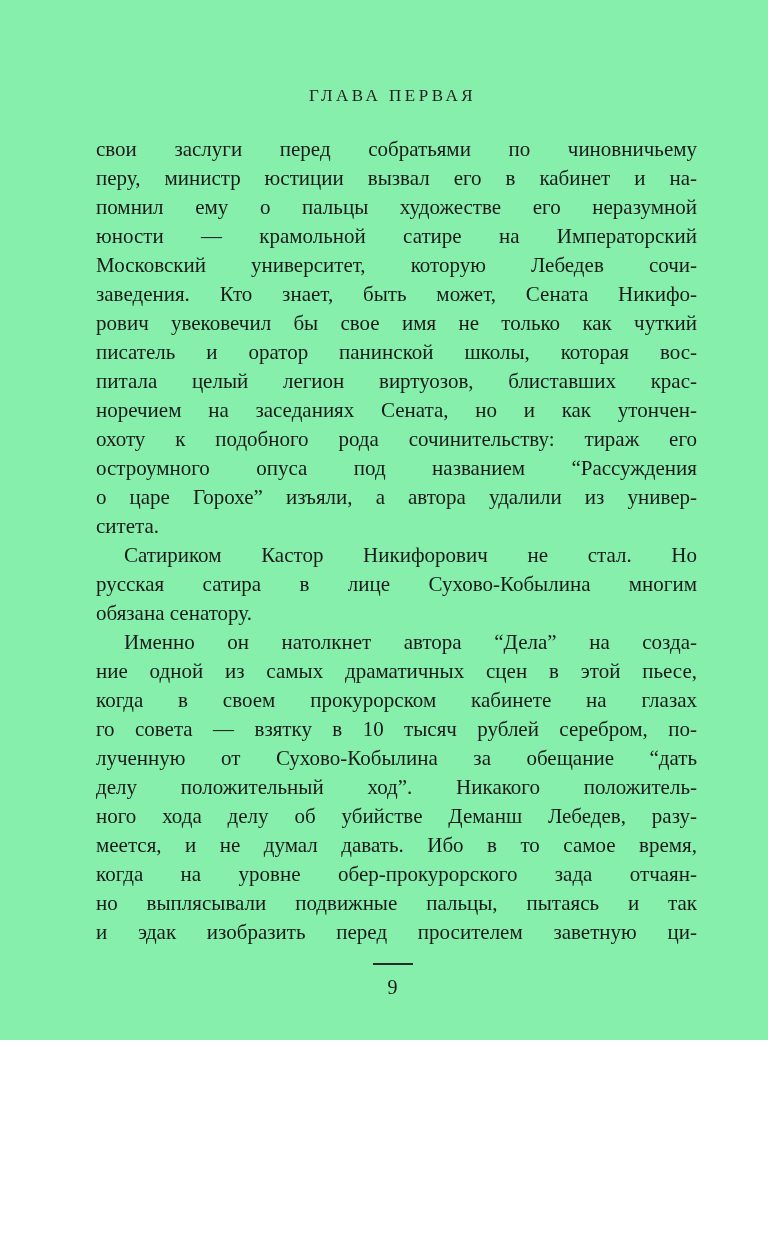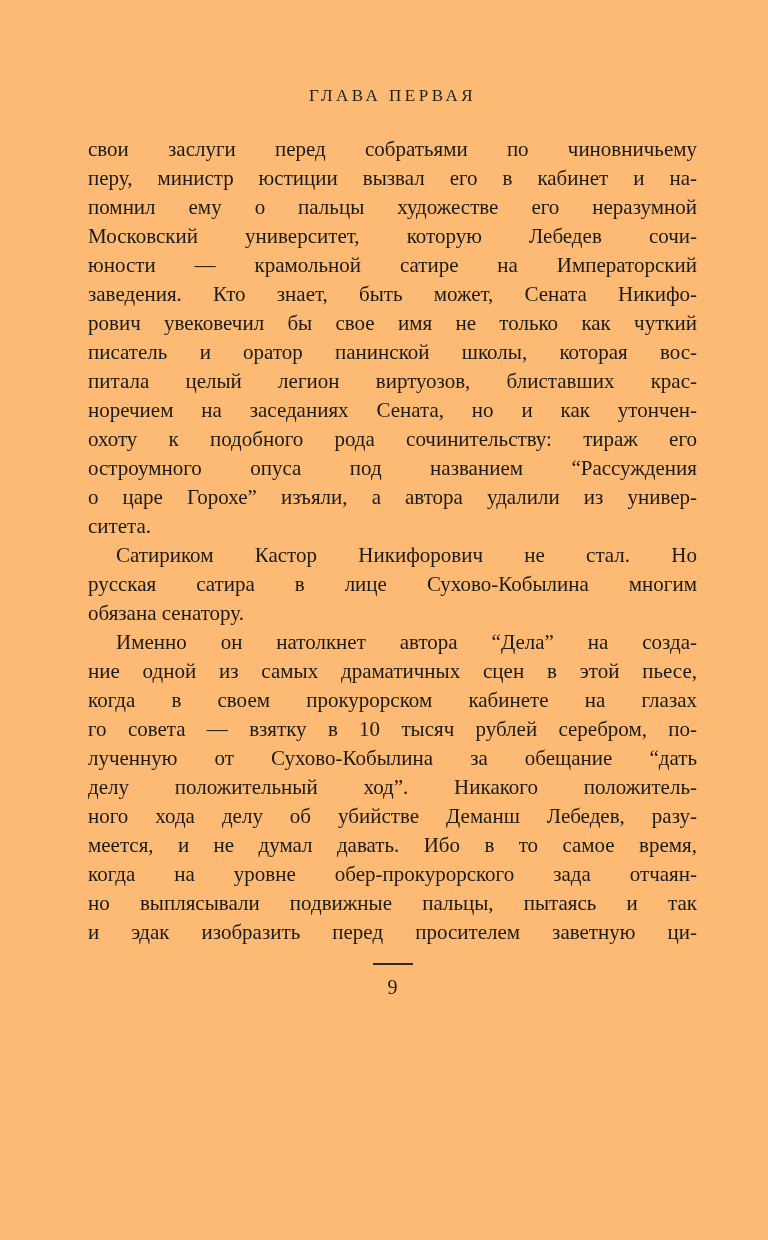--- a/index.html
+++ b/index.html
@@ -3,23 +3,23 @@
 <meta charset="utf-8">
 <style>
   html, body {
     margin: 0;
     padding: 0;
     background: #ffffff;
   }
   .page {
     position: relative;
     width: 768px;
-    height: 1240px;
+    height: 1040px;
     box-sizing: border-box;
-    background: #fdba74;
+    background: #86efac;
     padding: 86px 71px 0 88px;
     font-family: "Liberation Serif", "DejaVu Serif", serif;
     color: #1b1b1b;
     overflow: hidden;
   }
   .chapter-header {
     text-align: center;
     font-size: 17px;
     letter-spacing: 3.5px;
     font-weight: normal;
@@ -33,20 +33,21 @@
   }
   .paragraph {
     margin: 0;
     padding: 0;
   }
   .line {
     text-align: justify;
     text-align-last: justify;
     white-space: normal;
     height: 29px;
+    margin-left: 8px;
   }
   .line.last {
     text-align-last: left;
   }
   .line.first {
     text-indent: 28px;
   }
   .footer {
     margin-top: 16px;
     text-align: center;
@@ -68,22 +69,22 @@
 <body>
 
 <div class="page">
   <div class="chapter-header">ГЛАВА ПЕРВАЯ</div>
 
   <div class="body-text">
       <div class="paragraph">
         <div class="line">свои заслуги перед собратьями по чиновничьему</div>
         <div class="line">перу, министр юстиции вызвал его в кабинет и на-</div>
         <div class="line">помнил ему о пальцы художестве его неразумной</div>
+        <div class="line">юности — крамольной сатире на Императорский</div>
         <div class="line">Московский университет, которую Лебедев сочи-</div>
-        <div class="line">юности — крамольной сатире на Императорский</div>
         <div class="line">заведения. Кто знает, быть может, Сената Никифо-</div>
         <div class="line">рович увековечил бы свое имя не только как чуткий</div>
         <div class="line">писатель и оратор панинской школы, которая вос-</div>
         <div class="line">питала целый легион виртуозов, блиставших крас-</div>
         <div class="line">норечием на заседаниях Сената, но и как утончен-</div>
         <div class="line">охоту к подобного рода сочинительству: тираж его</div>
         <div class="line">остроумного опуса под названием “Рассуждения</div>
         <div class="line">о царе Горохе” изъяли, а автора удалили из универ-</div>
         <div class="line last">ситета.</div>
       </div>

